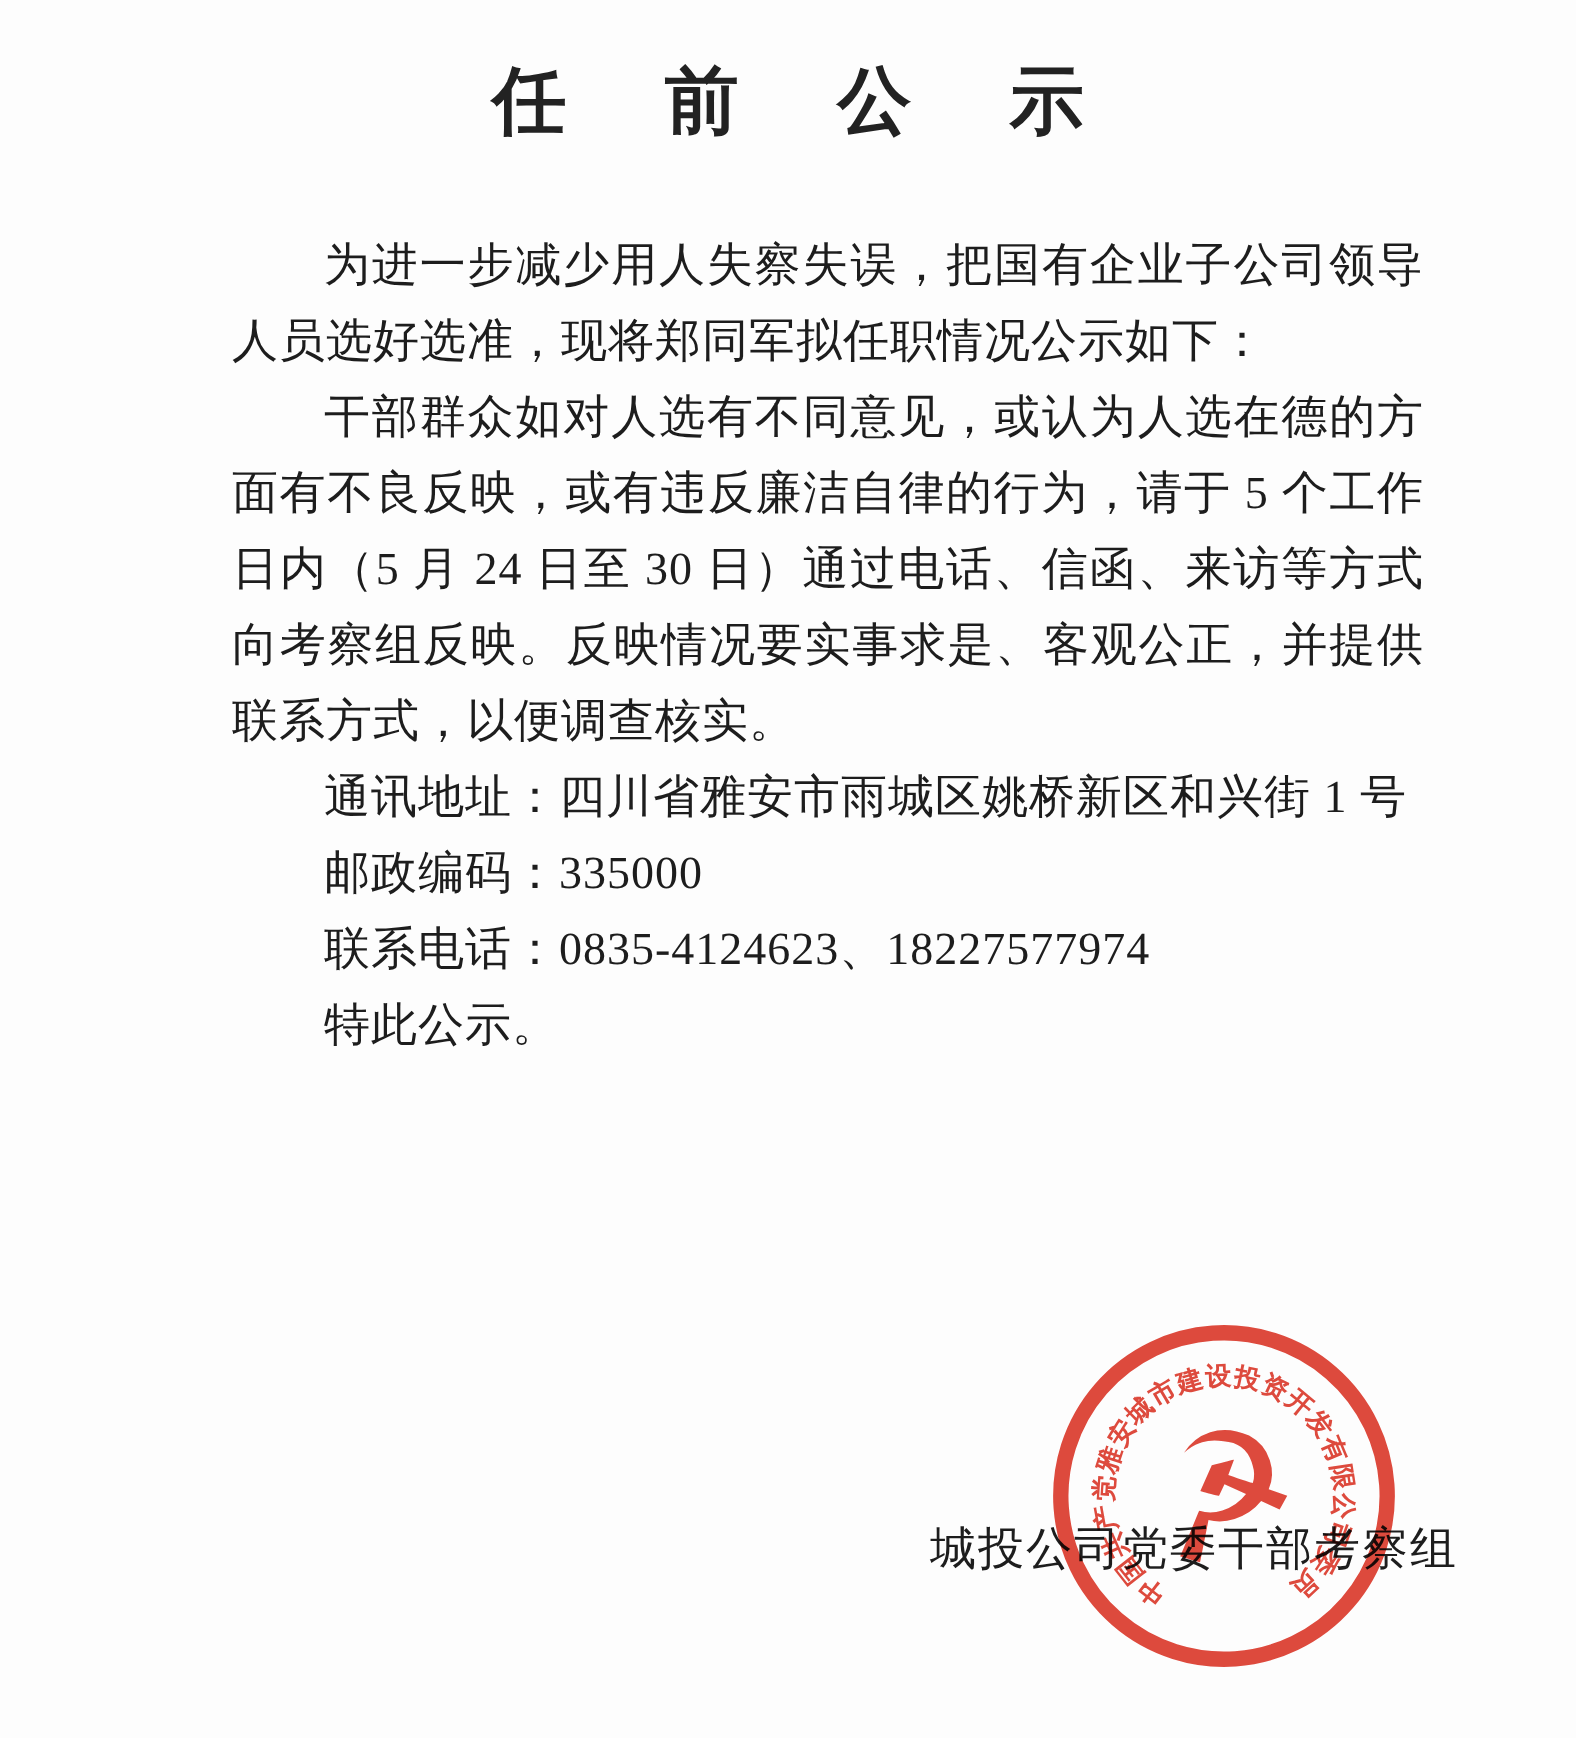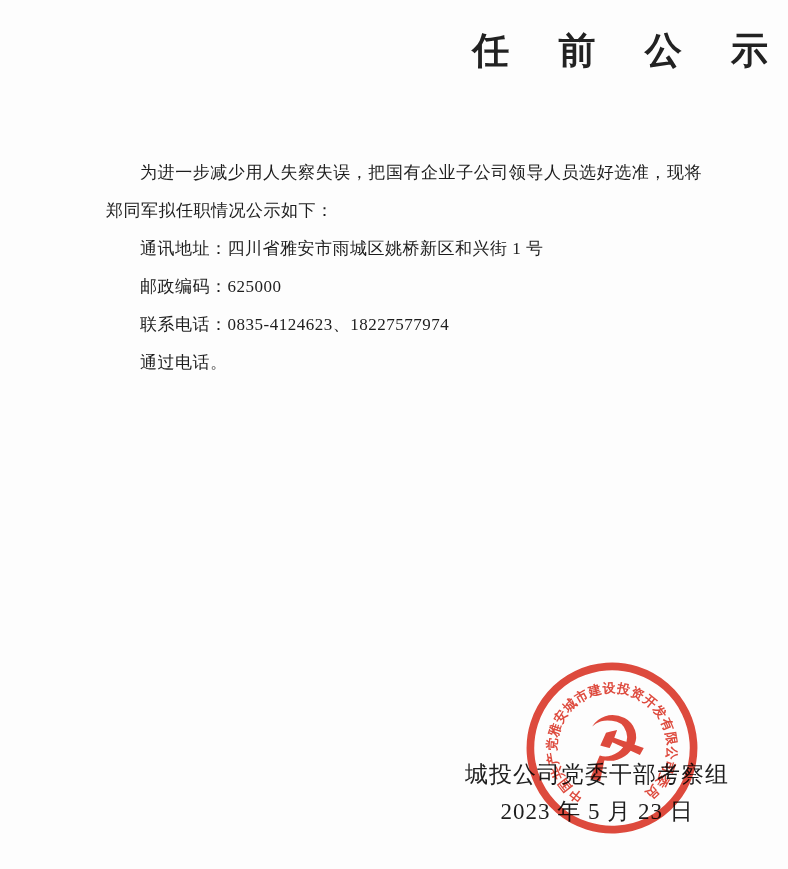--- a/index.html
+++ b/index.html
@@ -8,36 +8,35 @@
     width:788px;height:869px;
     background:#fdfdfd;
     overflow:hidden;
     font-family:"Liberation Serif","DejaVu Serif",serif;
     color:#1d1d1d;
   }
   .title{
     position:absolute;
     top:26px;left:0;width:100%;
     margin:0;
-    text-align:right;
+    text-align:center;
     font-size:37px;
     font-weight:bold;
     letter-spacing:20px;
     text-indent:20px; 
     color:#222;
   }
   .body{
     position:absolute;
     top:114px;
-    left:106px;
+    left:116px;
     width:596px;
-    font-size:17px;
+    font-size:23px;
     line-height:38px;
     letter-spacing:0.5px;
-    margin-top:40px;
   }
   .body p{
     margin:0;
     text-indent:2em;
   }
   .body p.justify{
     text-align:justify;
     text-justify:inter-ideograph;
   }
   .sign-block{
@@ -71,29 +70,29 @@
 </style>
 </head>
 <body>
 
 <div class="page">
 
   <h1 class="title">任 前 公 示</h1>
 
   <div class="body">
     <p class="justify">为进一步减少用人失察失误，把国有企业子公司领导人员选好选准，现将郑同军拟任职情况公示如下：</p>
+    <p class="justify">干部群众如对人选有不同意见，或认为人选在德的方面有不良反映，或有违反廉洁自律的行为，请于 5 个工作日内（5 月 24 日至 30 日）通过电话、信函、来访等方式向考察组反映。反映情况要实事求是、客观公正，并提供联系方式，以便调查核实。</p>
     <p>通讯地址：四川省雅安市雨城区姚桥新区和兴街 1 号</p>
-    <p>邮政编码：625000</p>
+    <p>邮政编码：335000</p>
     <p>联系电话：0835-4124623、18227577974</p>
-    <p>通过电话。</p>
+    <p>特此公示。</p>
   </div>
 
   <div class="sign-block">
     <div>城投公司党委干部考察组</div>
-    <div>2023 年 5 月 23 日</div>
   </div>
 
   <svg class="seal" viewBox="0 0 200 200" xmlns="http://www.w3.org/2000/svg">
     <defs>
       <path id="sealArc" d="M 66.7,147.5 A 58,58 0 1 1 133.3,147.5" fill="none"></path>
     </defs>
     <circle cx="100" cy="100" r="85" fill="none" stroke="#dd3a2c" stroke-width="8"></circle>
     <text font-size="13.5" fill="#dd3a2c" letter-spacing="0.6">
       <textPath href="#sealArc" startOffset="0">中国共产党雅安城市建设投资开发有限公司委员会</textPath>
     </text>

